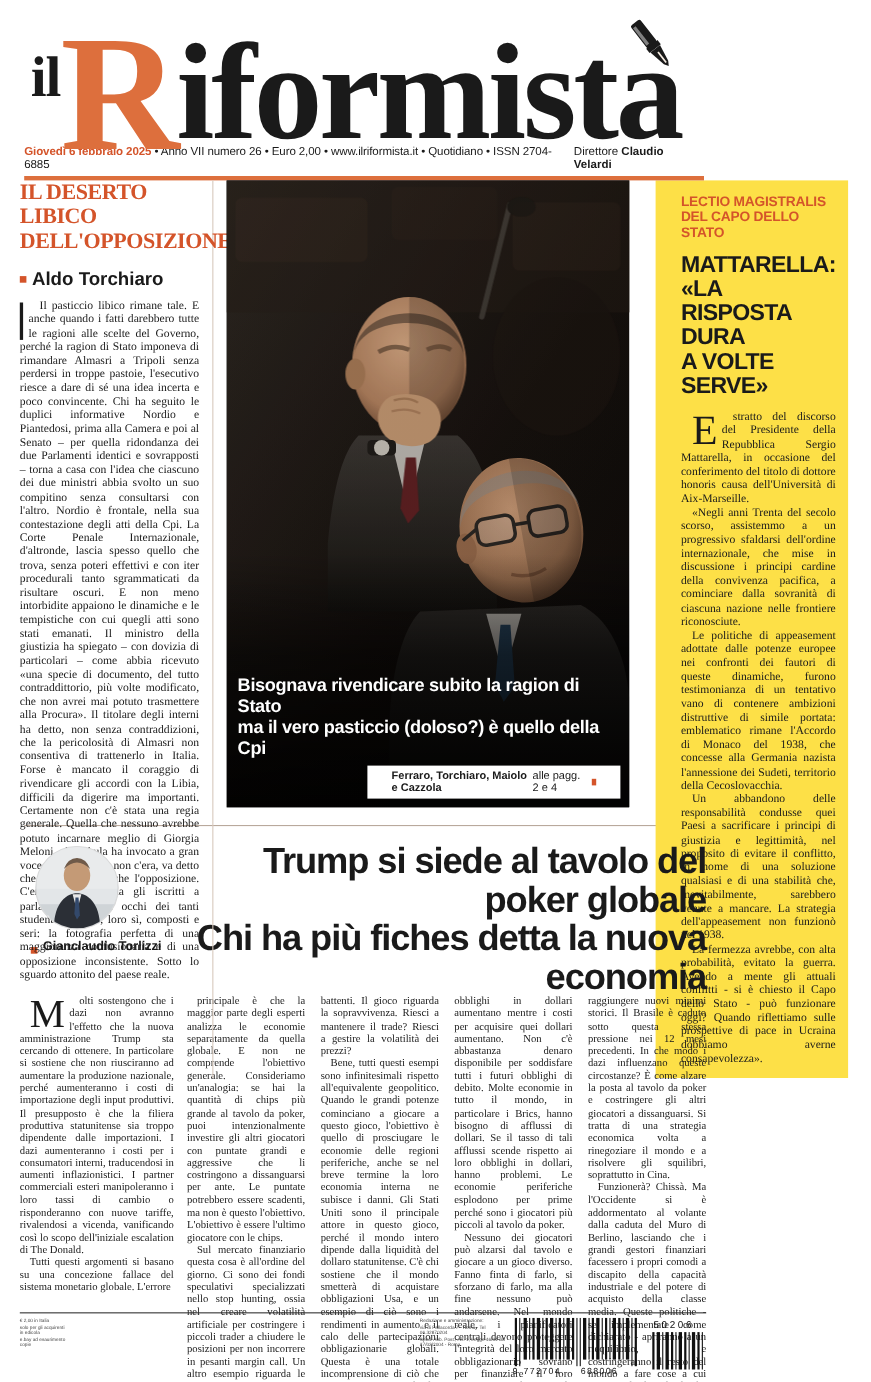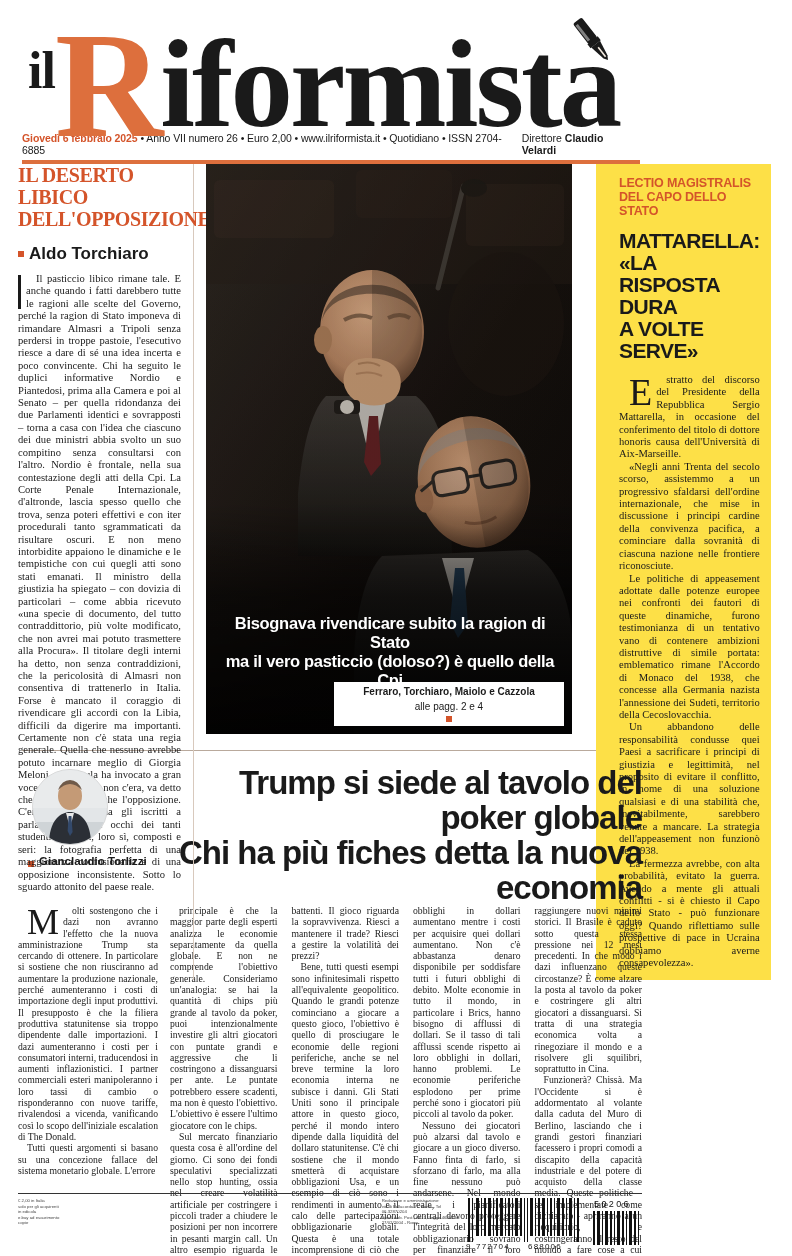--- a/index.html
+++ b/index.html
@@ -71,26 +71,26 @@
   }
   .photo-headline{
     position:absolute;left:10px;right:8px;bottom:44px;color:#fff;
   }
   .photo-headline h1{
     font-family:"Liberation Sans",sans-serif;font-weight:bold;
     font-size:53px;line-height:50px;margin:0 0 6px 0;letter-spacing:-1.5px;
   }
   .photo-headline .sub{
     font-family:"Liberation Sans",sans-serif;font-weight:bold;
-    font-size:16.5px;line-height:19px;letter-spacing:-0.3px;text-align:center;
+    font-size:16.5px;line-height:19px;letter-spacing:-0.3px;
   }
   .photo-credit{
     position:absolute;right:8px;bottom:8px;left:128px;background:#ffffff;
     font-family:"Liberation Sans",sans-serif;font-size:10px;
-    padding:4px 22px;display:flex;align-items:center;justify-content:flex-end;gap:4px;flex-direction:column;
+    padding:4px 22px;display:flex;align-items:center;justify-content:flex-end;gap:4px;
   }
   .photo-credit b{font-weight:bold;}
   .photo-credit .sqsm{width:6px;height:6px;background:#d4542a;display:inline-block;}
 
   
   .col-right{padding-left:12px;}
   .boxed{
     background:#fde047;padding:12px 11px 10px 23px;height:100%;box-sizing:border-box;
   }
   .lectio{

